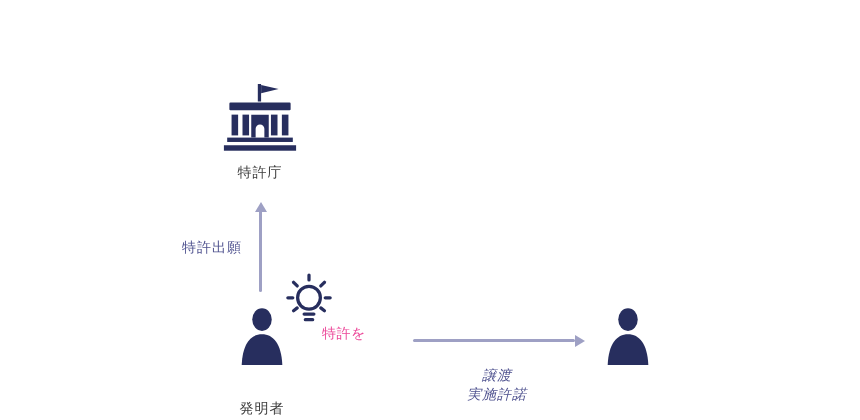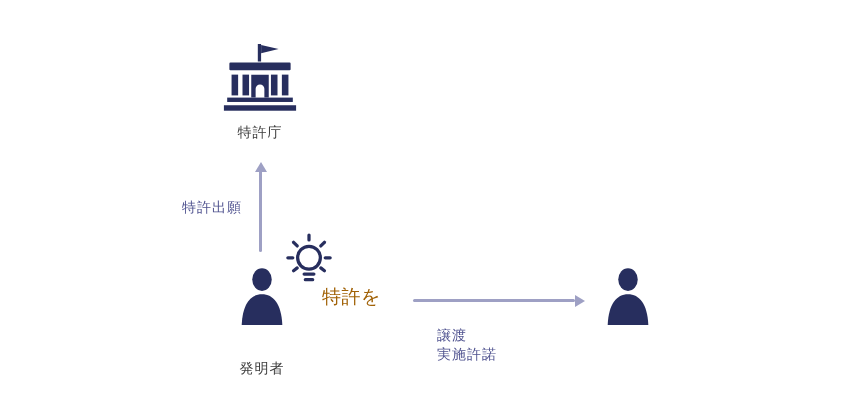--- a/index.html
+++ b/index.html
@@ -8,44 +8,44 @@
     background: #ffffff;
     font-family: "Liberation Sans", "DejaVu Sans", sans-serif;
   }
   .canvas {
     position: relative;
     width: 860px;
     height: 420px;
     background: #ffffff;
     overflow: hidden;
   }
-  .abs { position: absolute; }
+  .abs { position: absolute; margin-top: 40px; }
 
   
   .node-label {
     font-size: 14px;
     font-weight: 500;
     color: #3c3c3c;
     text-align: center;
     letter-spacing: 1px;
   }
   .accent-label {
     font-size: 14px;
     font-weight: 500;
     color: #4f528f;
     letter-spacing: 1px;
   }
   .plain-label {
-    font-size: 19px;
+    font-size: 14px;
     font-weight: 500;
-    color: #a16207;
+    color: #ec4899;
     line-height: 1.5;
     letter-spacing: 0.5px;
   }
-  .multiline { line-height: 19px; }
+  .multiline { text-align: center; line-height: 19px; font-style: italic; }
 
   
   .arrow-v-line {
     position: absolute;
     left: 7px; top: 8px;
     width: 3px; height: 82px;
     background: #9ea0c4;
     border-radius: 2px;
   }
   .arrow-v-head {

